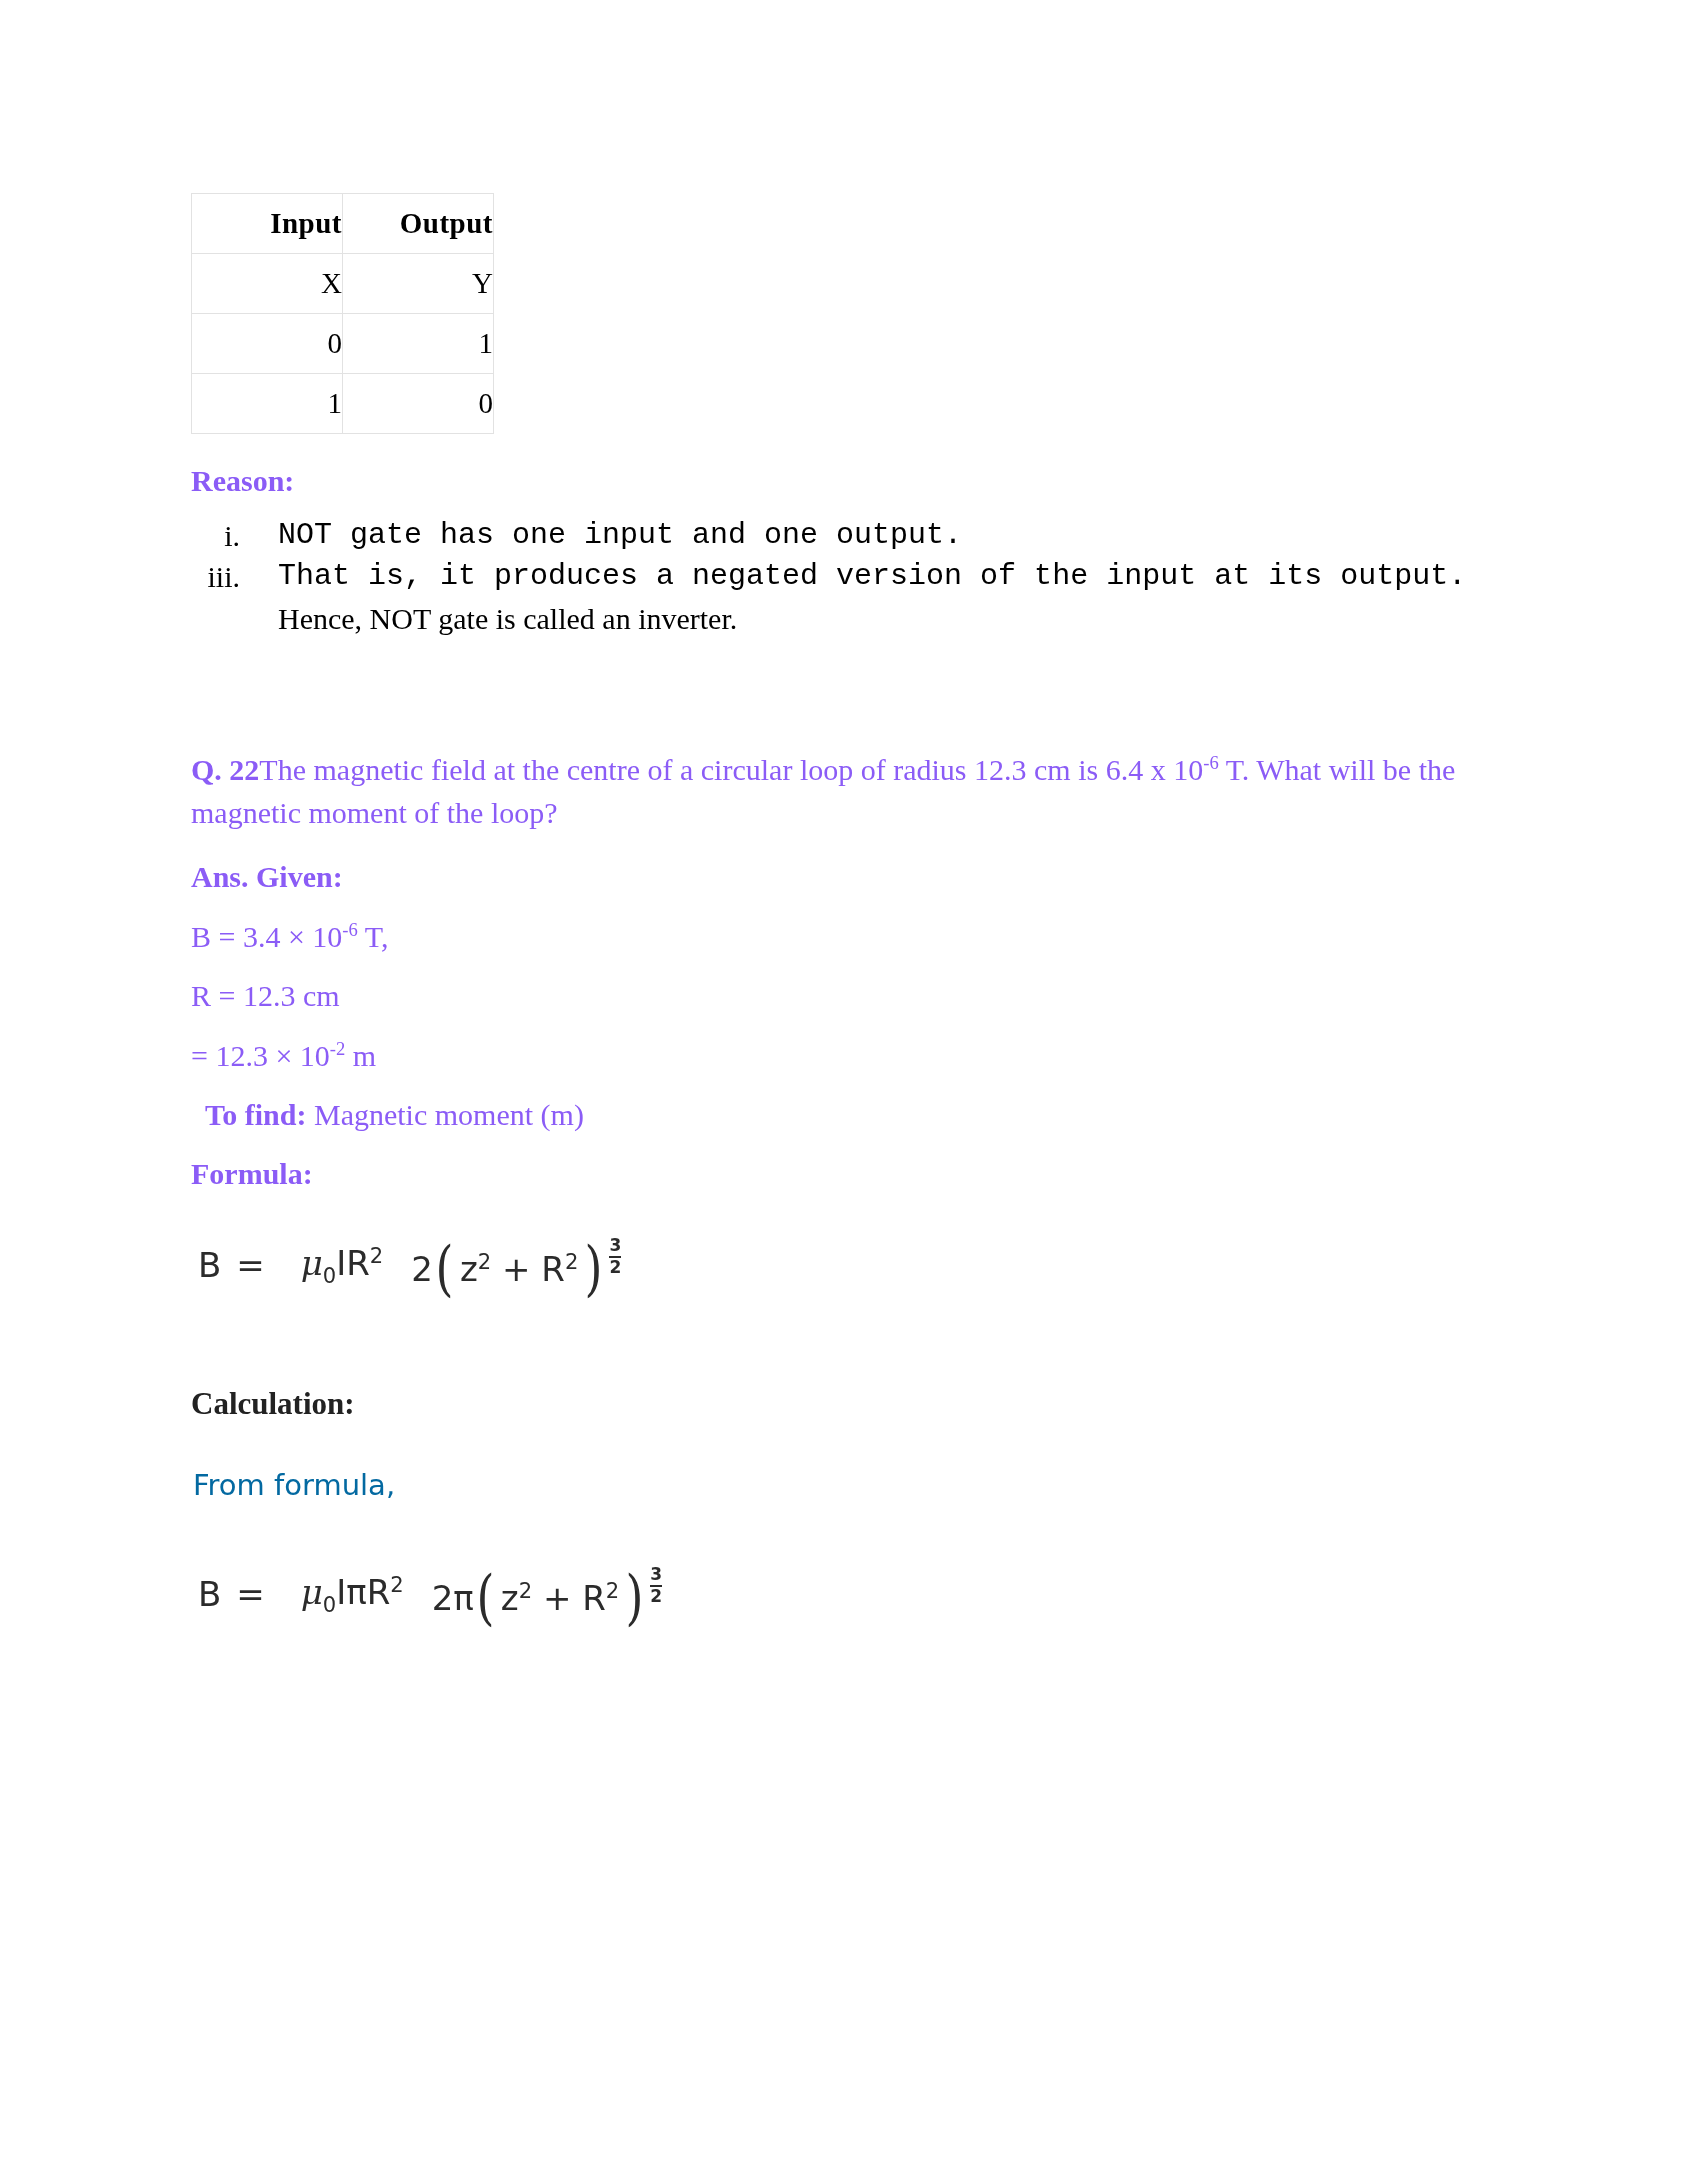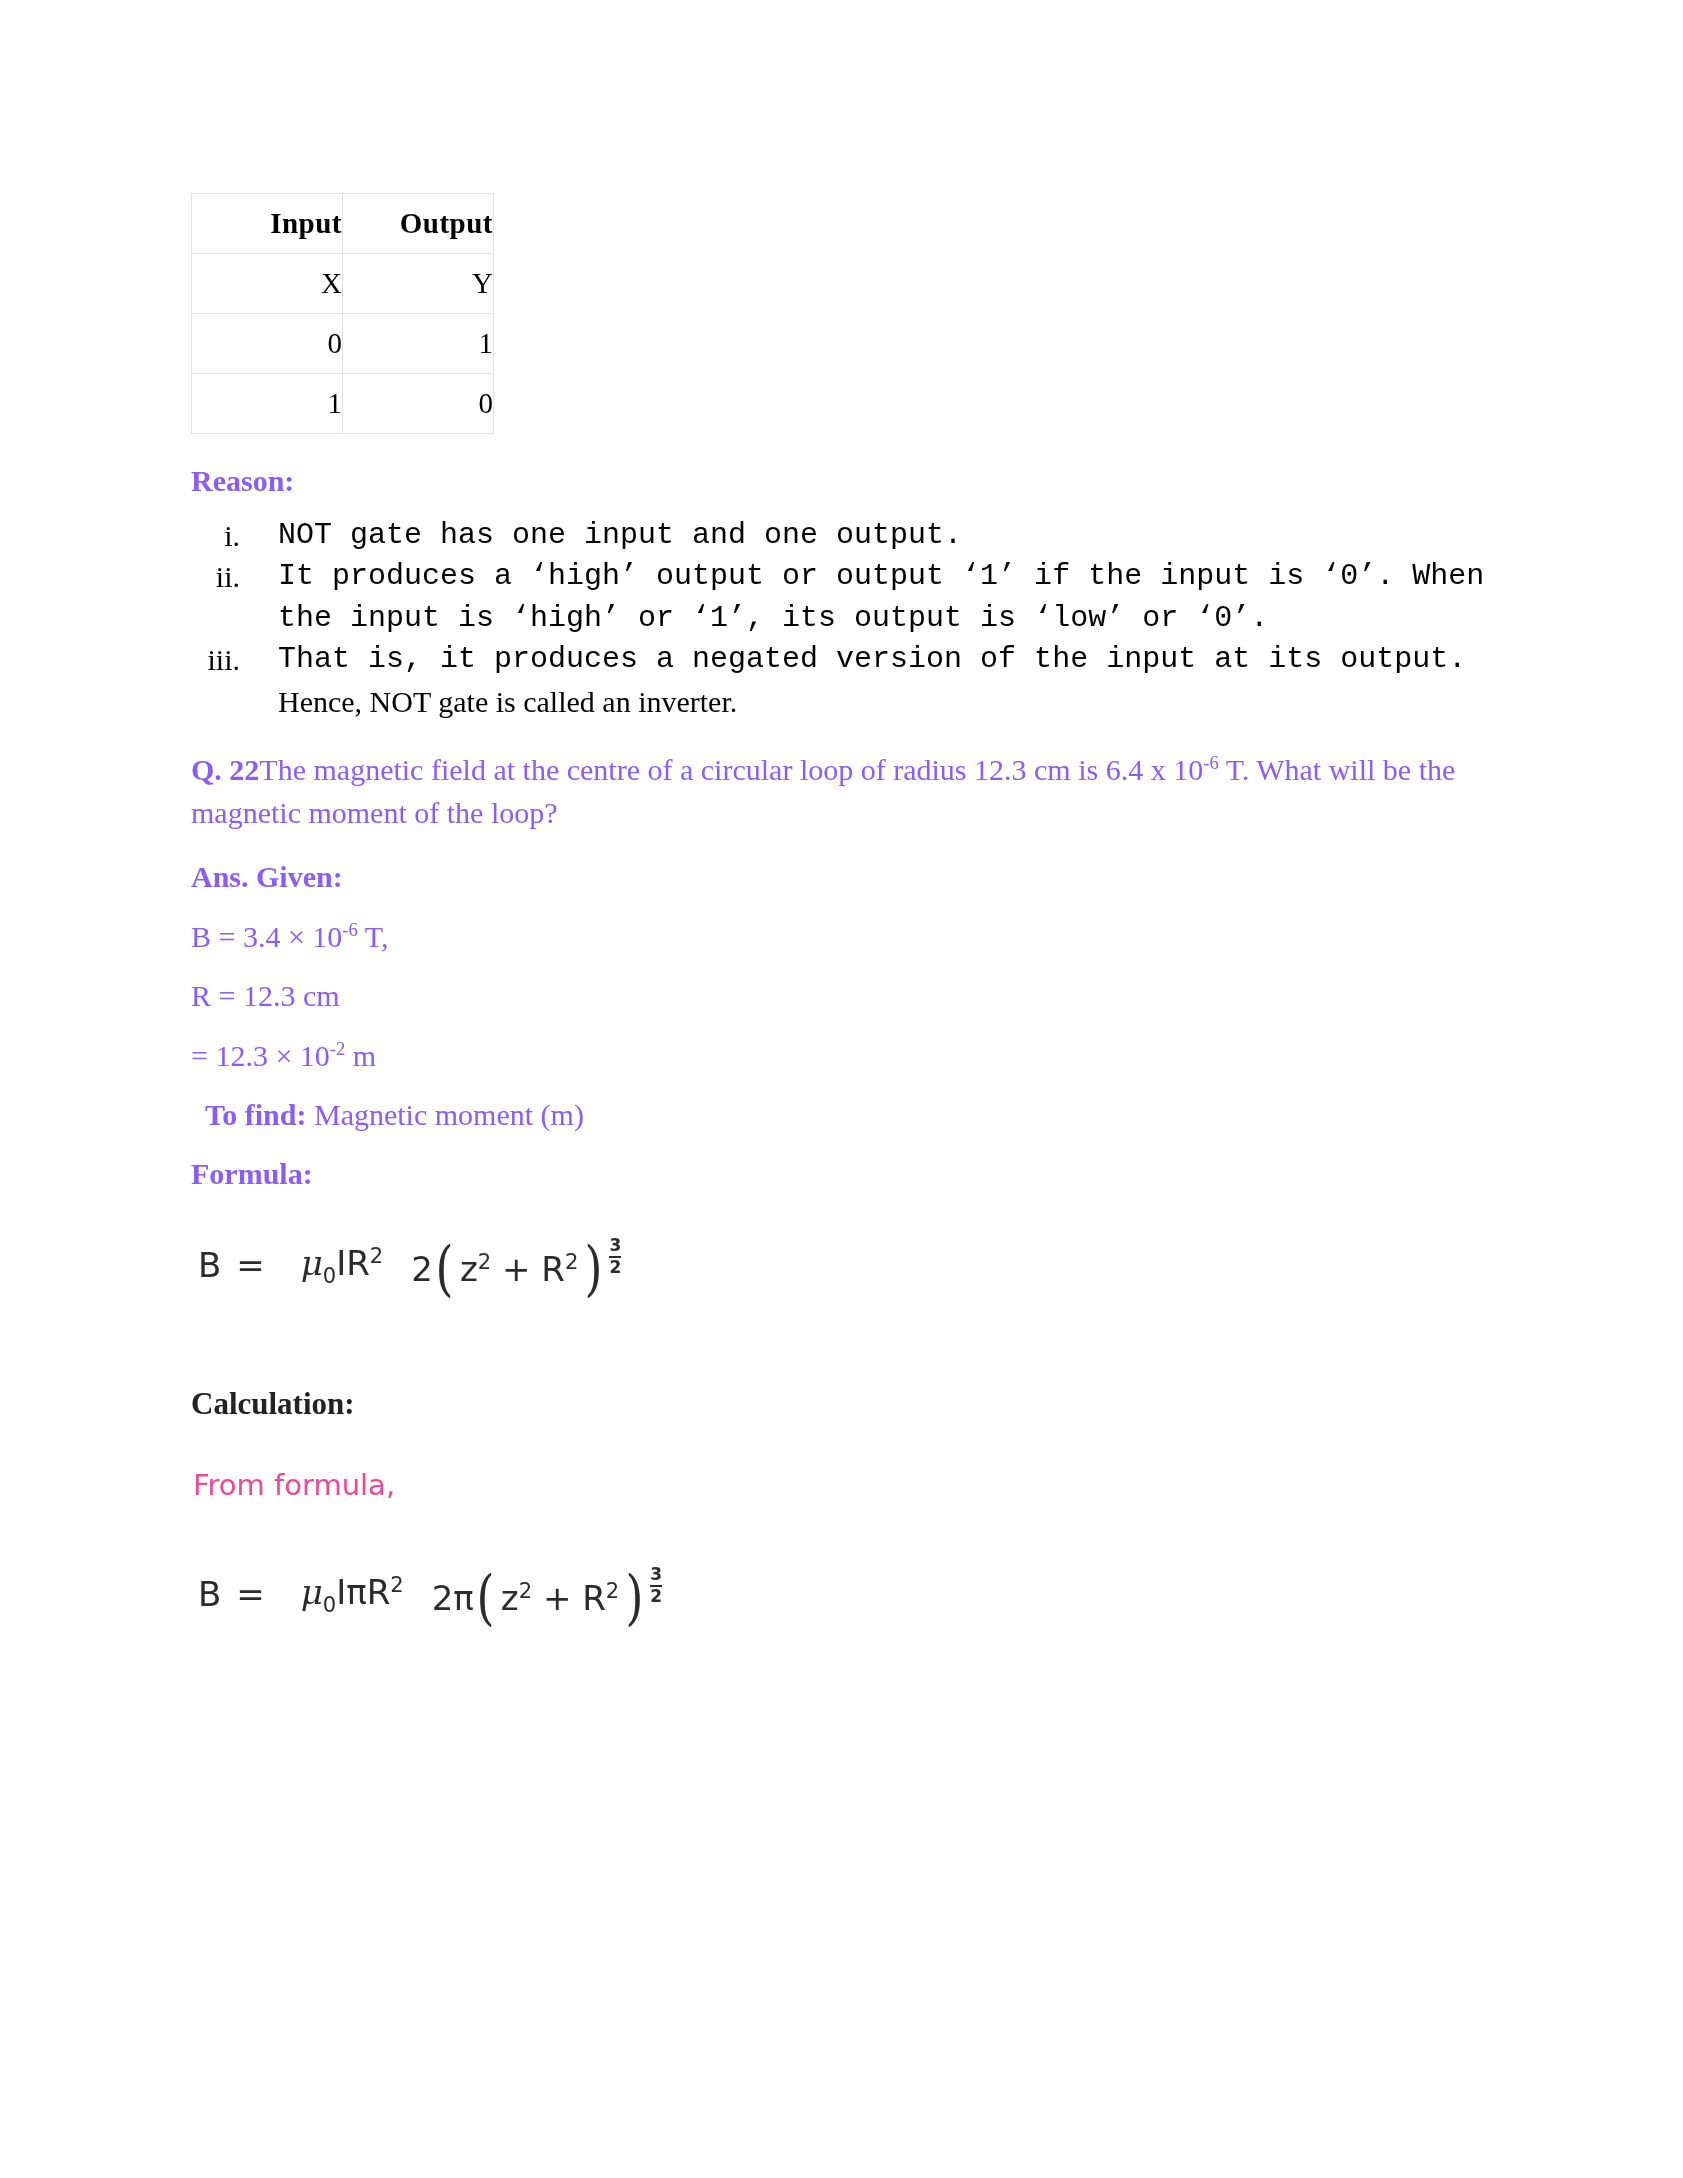--- a/index.html
+++ b/index.html
@@ -199,21 +199,21 @@
     font-size: 31px;
     font-weight: bold;
     color: #222222;
   }
   .from-formula {
     position: absolute;
     left: 193px;
     top: 1468px;
     font-family: "DejaVu Sans", sans-serif;
     font-size: 29px;
-    color: #ec4899;
+    color: #0369a1;
   }
 </style>
 </head>
 <body>
 
 <div class="page">
 
   <div class="truth-table-wrap">
     <table class="truth-table">
       <thead>
@@ -240,24 +240,20 @@
   </div>
 
   <div class="blk heading-reason">Reason:</div>
 
   <div class="roman-list">
     <div class="roman-row">
       <div class="roman-marker">i.</div>
       <div class="roman-text">NOT gate has one input and one output.</div>
     </div>
     <div class="roman-row">
-      <div class="roman-marker">ii.</div>
-      <div class="roman-text">It produces a ‘high’ output or output ‘1’ if the input is ‘0’. When the input is ‘high’ or ‘1’, its output is ‘low’ or ‘0’.</div>
-    </div>
-    <div class="roman-row">
       <div class="roman-marker">iii.</div>
       <div class="roman-text">That is, it produces a negated version of the input at its output.</div>
     </div>
     <div class="roman-subline">Hence, NOT gate is called an inverter.</div>
   </div>
 
   <div class="blk question">
     <span class="q-label">Q. 22</span><span>The magnetic field at the centre of a circular loop of radius 12.3 cm is 6.4 x 10</span><sup>-6</sup><span> T. What will be the magnetic moment of the loop?</span>
   </div>
 

